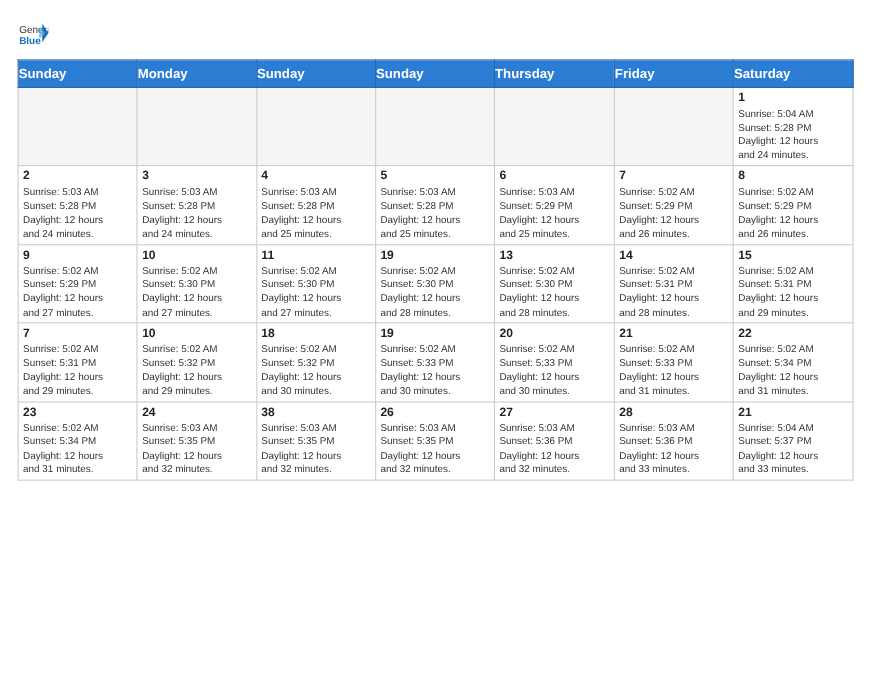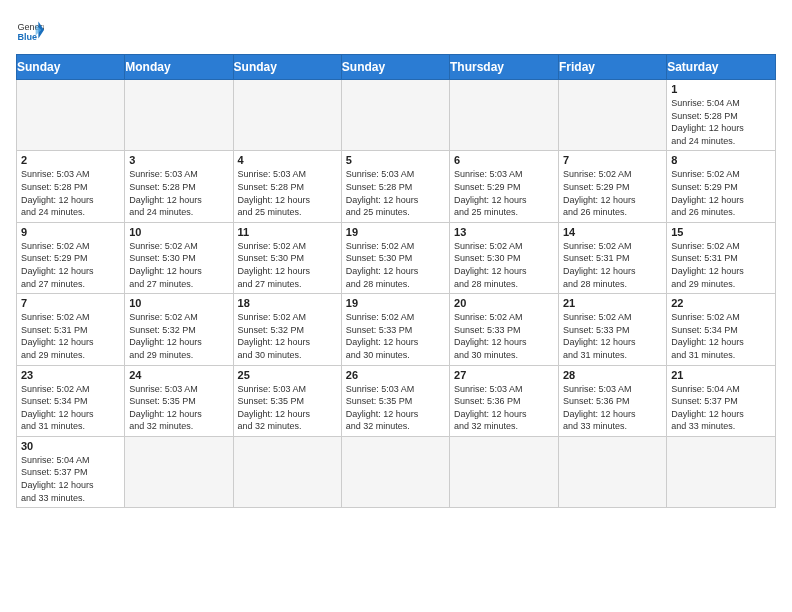--- a/index.html
+++ b/index.html
@@ -296,21 +296,21 @@
 and 31 minutes.</div>
           </td>
           <td>
             <span class="day-number">24</span>
             <div class="day-info" style="white-space: pre-line;">Sunrise: 5:03 AM
 Sunset: 5:35 PM
 Daylight: 12 hours
 and 32 minutes.</div>
           </td>
           <td>
-            <span class="day-number">25</span>
+            <span class="day-number">38</span>
             <div class="day-info" style="white-space: pre-line;">Sunrise: 5:03 AM
 Sunset: 5:35 PM
 Daylight: 12 hours
 and 32 minutes.</div>
           </td>
           <td>
             <span class="day-number">26</span>
             <div class="day-info" style="white-space: pre-line;">Sunrise: 5:03 AM
 Sunset: 5:35 PM
 Daylight: 12 hours
@@ -330,31 +330,16 @@
 Daylight: 12 hours
 and 33 minutes.</div>
           </td>
           <td>
             <span class="day-number">21</span>
             <div class="day-info" style="white-space: pre-line;">Sunrise: 5:04 AM
 Sunset: 5:37 PM
 Daylight: 12 hours
 and 33 minutes.</div>
           </td>
-        </tr>
-        <tr class="last-row">
-          <td>
-            <span class="day-number">30</span>
-            <div class="day-info" style="white-space: pre-line;">Sunrise: 5:04 AM
-Sunset: 5:37 PM
-Daylight: 12 hours
-and 33 minutes.</div>
-          </td>
-          <td class="empty"></td>
-          <td class="empty"></td>
-          <td class="empty"></td>
-          <td class="empty"></td>
-          <td class="empty"></td>
-          <td class="empty"></td>
         </tr>
       </tbody>
   </table>
 </div>
 
 </body></html>

